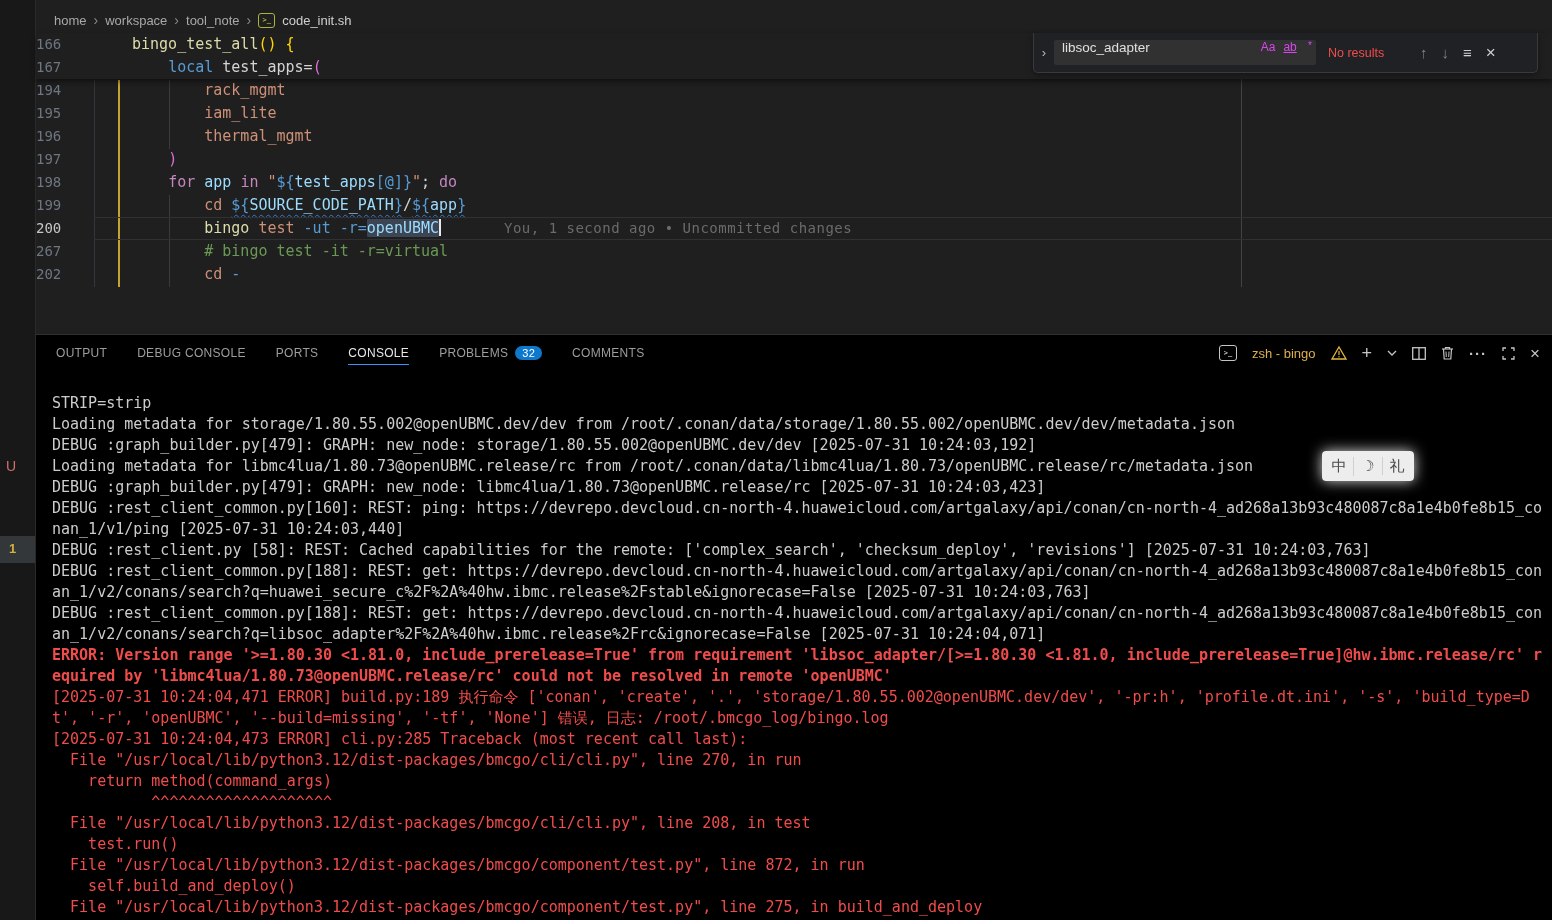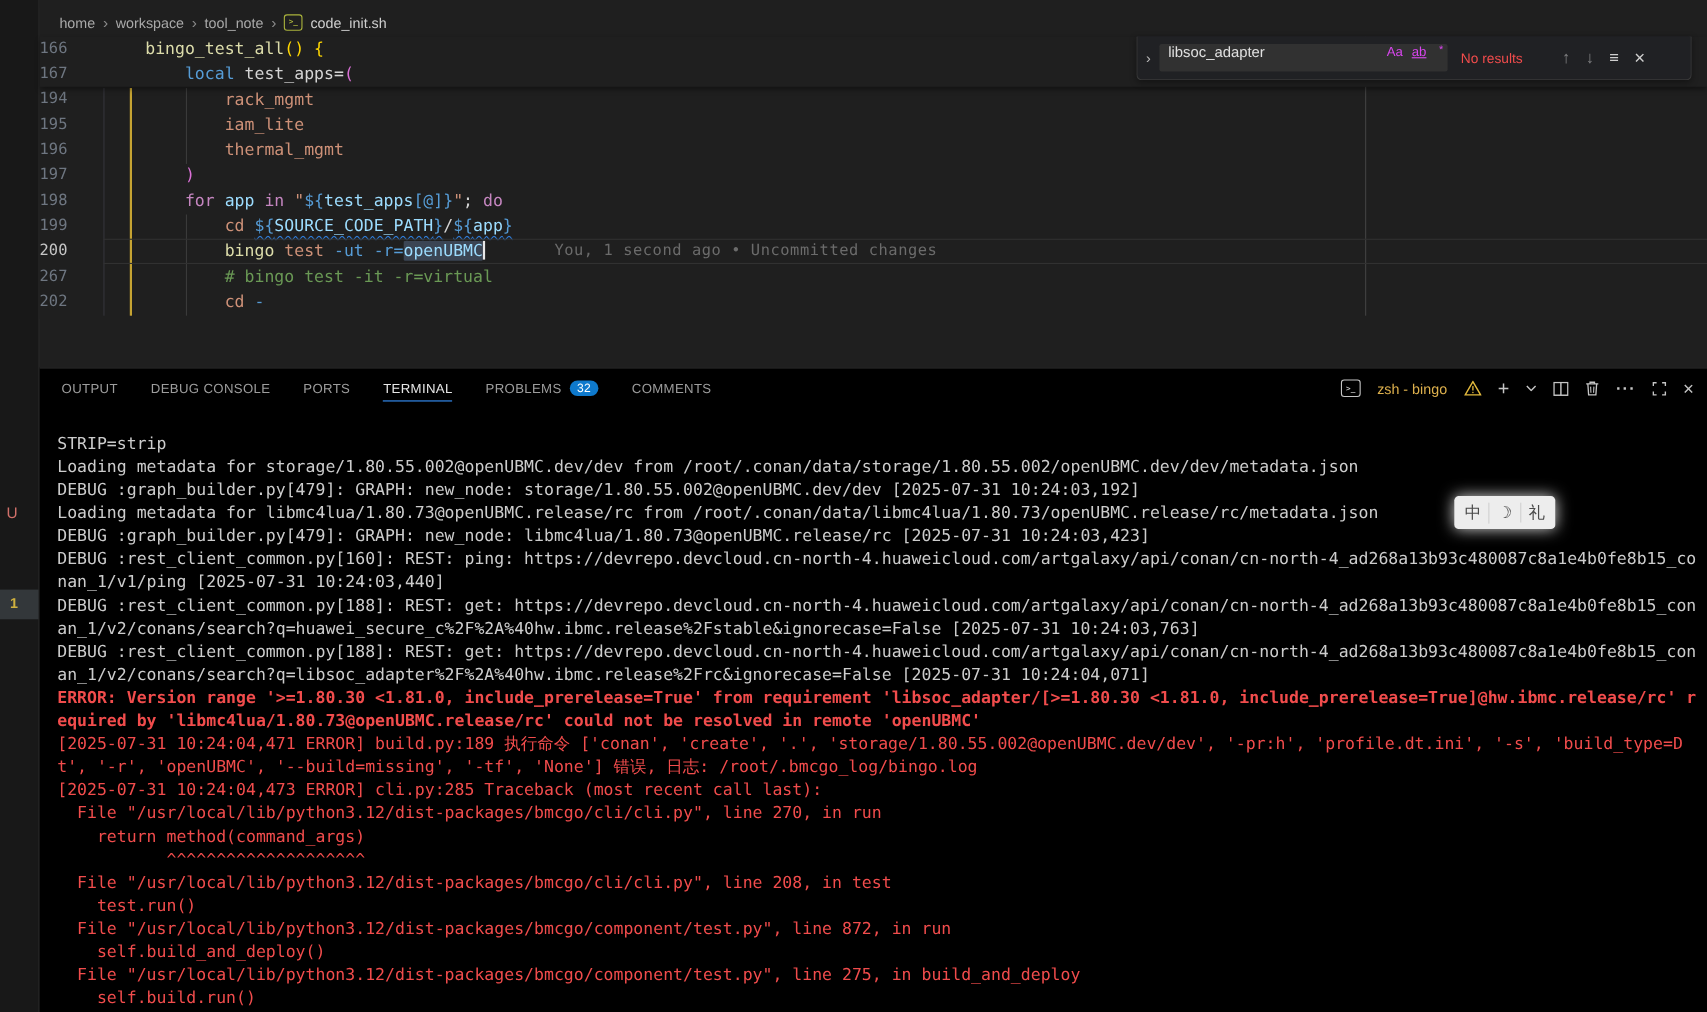--- a/index.html
+++ b/index.html
@@ -165,21 +165,21 @@
         <div class="ptab">
             <span>OUTPUT</span>
           </div>
         <div class="ptab">
             <span>DEBUG CONSOLE</span>
           </div>
         <div class="ptab">
             <span>PORTS</span>
           </div>
         <div class="ptab active">
-            <span>TERMINAL</span>
+            <span>CONSOLE</span>
           </div>
         <div class="ptab">
           <span>PROBLEMS</span>
           <span class="pbadge">32</span>
         </div>
         <div class="ptab">
             <span>COMMENTS</span>
           </div>
       </div>
       <div class="pright">
@@ -223,20 +223,21 @@
       </div>
     </div>
     <div class="terminal" id="term">
         <div class="tline">STRIP=strip</div>
         <div class="tline">Loading metadata for storage/1.80.55.002@openUBMC.dev/dev from /root/.conan/data/storage/1.80.55.002/openUBMC.dev/dev/metadata.json</div>
         <div class="tline">DEBUG :graph_builder.py[479]: GRAPH: new_node: storage/1.80.55.002@openUBMC.dev/dev [2025-07-31 10:24:03,192]</div>
         <div class="tline">Loading metadata for libmc4lua/1.80.73@openUBMC.release/rc from /root/.conan/data/libmc4lua/1.80.73/openUBMC.release/rc/metadata.json</div>
         <div class="tline">DEBUG :graph_builder.py[479]: GRAPH: new_node: libmc4lua/1.80.73@openUBMC.release/rc [2025-07-31 10:24:03,423]</div>
         <div class="tline">DEBUG :rest_client_common.py[160]: REST: ping: https://devrepo.devcloud.cn-north-4.huaweicloud.com/artgalaxy/api/conan/cn-north-4_ad268a13b93c480087c8a1e4b0fe8b15_co</div>
         <div class="tline">nan_1/v1/ping [2025-07-31 10:24:03,440]</div>
+        <div class="tline">DEBUG :rest_client.py [58]: REST: Cached capabilities for the remote: ['complex_search', 'checksum_deploy', 'revisions'] [2025-07-31 10:24:03,763]</div>
         <div class="tline">DEBUG :rest_client_common.py[188]: REST: get: https://devrepo.devcloud.cn-north-4.huaweicloud.com/artgalaxy/api/conan/cn-north-4_ad268a13b93c480087c8a1e4b0fe8b15_con</div>
         <div class="tline">an_1/v2/conans/search?q=huawei_secure_c%2F%2A%40hw.ibmc.release%2Fstable&amp;ignorecase=False [2025-07-31 10:24:03,763]</div>
         <div class="tline">DEBUG :rest_client_common.py[188]: REST: get: https://devrepo.devcloud.cn-north-4.huaweicloud.com/artgalaxy/api/conan/cn-north-4_ad268a13b93c480087c8a1e4b0fe8b15_con</div>
         <div class="tline">an_1/v2/conans/search?q=libsoc_adapter%2F%2A%40hw.ibmc.release%2Frc&amp;ignorecase=False [2025-07-31 10:24:04,071]</div>
         <div class="tline rb">ERROR: Version range '&gt;=1.80.30 &lt;1.81.0, include_prerelease=True' from requirement 'libsoc_adapter/[&gt;=1.80.30 &lt;1.81.0, include_prerelease=True]@hw.ibmc.release/rc' r</div>
         <div class="tline rb">equired by 'libmc4lua/1.80.73@openUBMC.release/rc' could not be resolved in remote 'openUBMC'</div>
         <div class="tline r">[2025-07-31 10:24:04,471 ERROR] build.py:189 执行命令 ['conan', 'create', '.', 'storage/1.80.55.002@openUBMC.dev/dev', '-pr:h', 'profile.dt.ini', '-s', 'build_type=D</div>
         <div class="tline r">t', '-r', 'openUBMC', '--build=missing', '-tf', 'None'] 错误, 日志: /root/.bmcgo_log/bingo.log</div>
         <div class="tline r">[2025-07-31 10:24:04,473 ERROR] cli.py:285 Traceback (most recent call last):</div>
         <div class="tline r">  File "/usr/local/lib/python3.12/dist-packages/bmcgo/cli/cli.py", line 270, in run</div>

